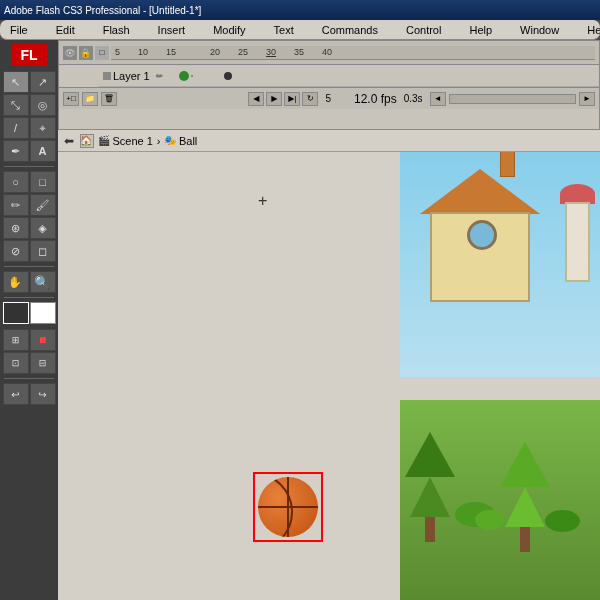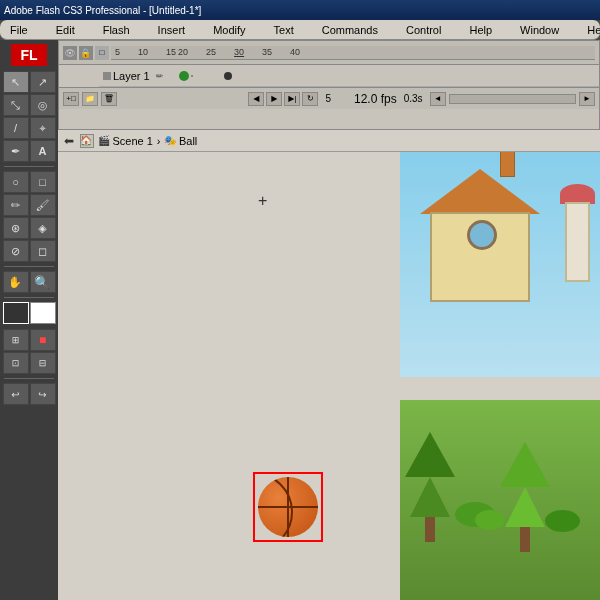--- a/index.html
+++ b/index.html
@@ -585,21 +585,21 @@
     <div id="timeline">
       <div id="timeline-header">
         <div class="tl-icon" style="color:#ccc;">👁</div>
         <div class="tl-icon" style="color:#ccc;">🔒</div>
         <div class="tl-icon" style="font-size:8px; background:#aaa;">□</div>
         <div style="flex:1; position:relative; height:14px;">
 
           <div id="timeline-ruler" style="position:absolute; left:0; right:0; top:0; background:#b8b4ac; display:flex; align-items:center; font-size:9px; padding-left:4px;">
             <span style="margin-right: 18px;">5</span>
             <span style="margin-right: 18px;">10</span>
-            <span style="margin-right: 2px;">15</span>
+            <span style="margin-right: 34px;">15</span>
             <span style="margin-right: 18px;">20</span>
             <span style="margin-right: 18px;">25</span>
             <span style="margin-right: 18px; text-decoration: underline;">30</span>
             <span style="margin-right: 18px;">35</span>
             <span>40</span>
           </div>
         </div>
       </div>
 
       <div id="layer-row">

